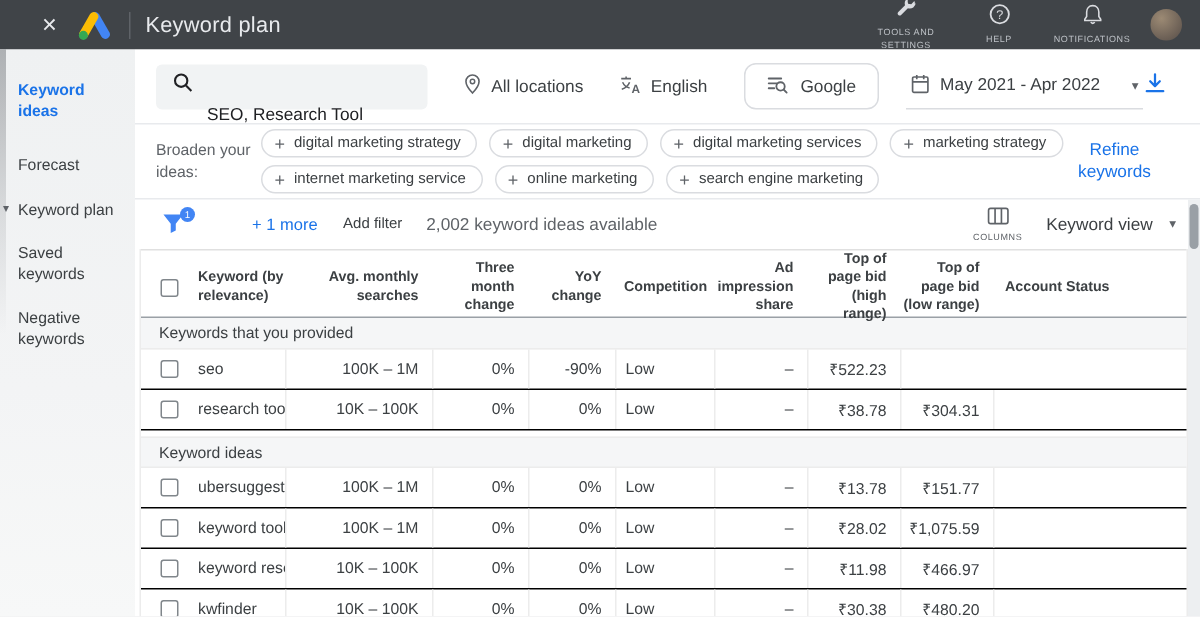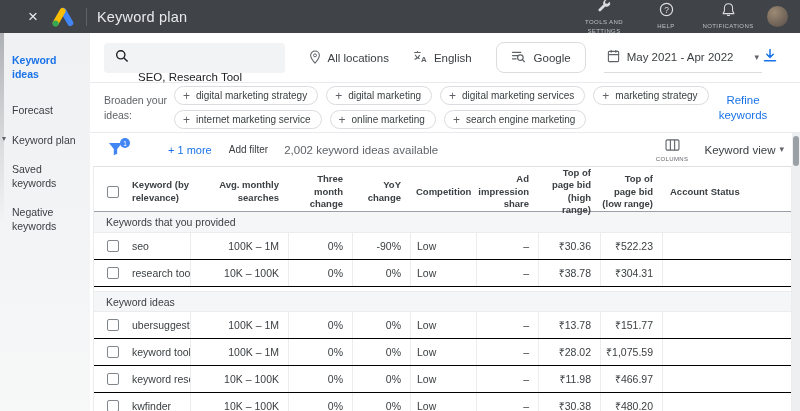--- a/index.html
+++ b/index.html
@@ -67,21 +67,21 @@
   .funnel-wrap { position:relative; width:16px; height:15px; cursor:pointer; }
   .funnel-badge { position:absolute; top:-4px; right:-6px; width:10px; height:10px; border-radius:50%;
                   background:#4285f4; color:#fff; font-size:6.5px; display:flex; align-items:center;
                   justify-content:center; }
   .more-label { color:#1a73e8; font-size:11px; margin-left:44px; cursor:pointer; }
   .add-filter { font-size:10px; color:#3c4043; margin-left:17px; cursor:pointer;text-align:center; }
   .count-text { font-size:11.5px; color:#5f6368; margin-left:16px; }
   .fb-right { margin-left:auto; display:flex; align-items:center; gap:16px; padding-right:16px; }
   .columns-btn { display:flex; flex-direction:column; align-items:center; gap:1px; cursor:pointer; }
   .columns-label { font-size:6px; color:#5f6368; letter-spacing:.4px; }
-  .view-btn { display:flex; align-items:center; gap:4px; font-size:11.5px; color:#3c4043; cursor:pointer; }
+  .view-btn { display:flex; align-items:center; gap:11px; font-size:11.5px; color:#3c4043; cursor:pointer; }
   
   .table { margin-left:3px; width:699px; border-left:1px solid #ececec; border-right:1px solid #ececec; }
   .thead, .trow { display:grid; grid-template-columns:38px 58px 98px 64px 58px 66px 62px 62px 62px 1fr; }
   .thead { height:46px; border-top:1px solid #e0e0e0; border-bottom:1px solid #9aa0a6;
            align-items:center; font-size:9.5px; font-weight:bold; color:#3c4043; }
   .th { line-height:1.3; }
   .th.num { text-align:right; padding-right:9px; }
   .th.left { padding-left:6px; }
   .cbx-wrap { display:flex; justify-content:center; align-items:center; }
   .checkbox { width:12px; height:12px; border:1.5px solid #80868b; border-radius:2px;
@@ -322,21 +322,20 @@
       <div class="trow">
         <div class="cbx-wrap">
             <span class="checkbox"></span>
           </div>
         <div class="cell kw">seo</div>
         <div class="cell num">100K – 1M</div>
         <div class="cell num">0%</div>
         <div class="cell num">-90%</div>
         <div class="cell left">Low</div>
         <div class="cell num">–</div>
-        <div class="cell num">₹30.36</div>
         <div class="cell num">₹522.23</div>
         <div class="cell left"></div>
       </div>
 
       <div class="trow">
         <div class="cbx-wrap">
             <span class="checkbox"></span>
           </div>
         <div class="cell kw">research tool</div>
         <div class="cell num">10K – 100K</div>

